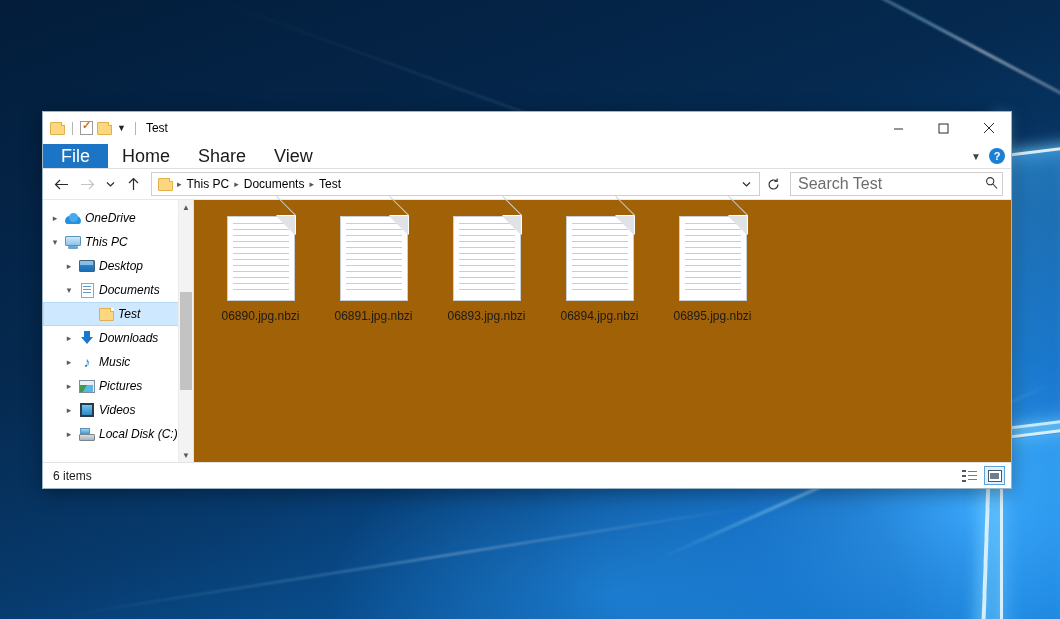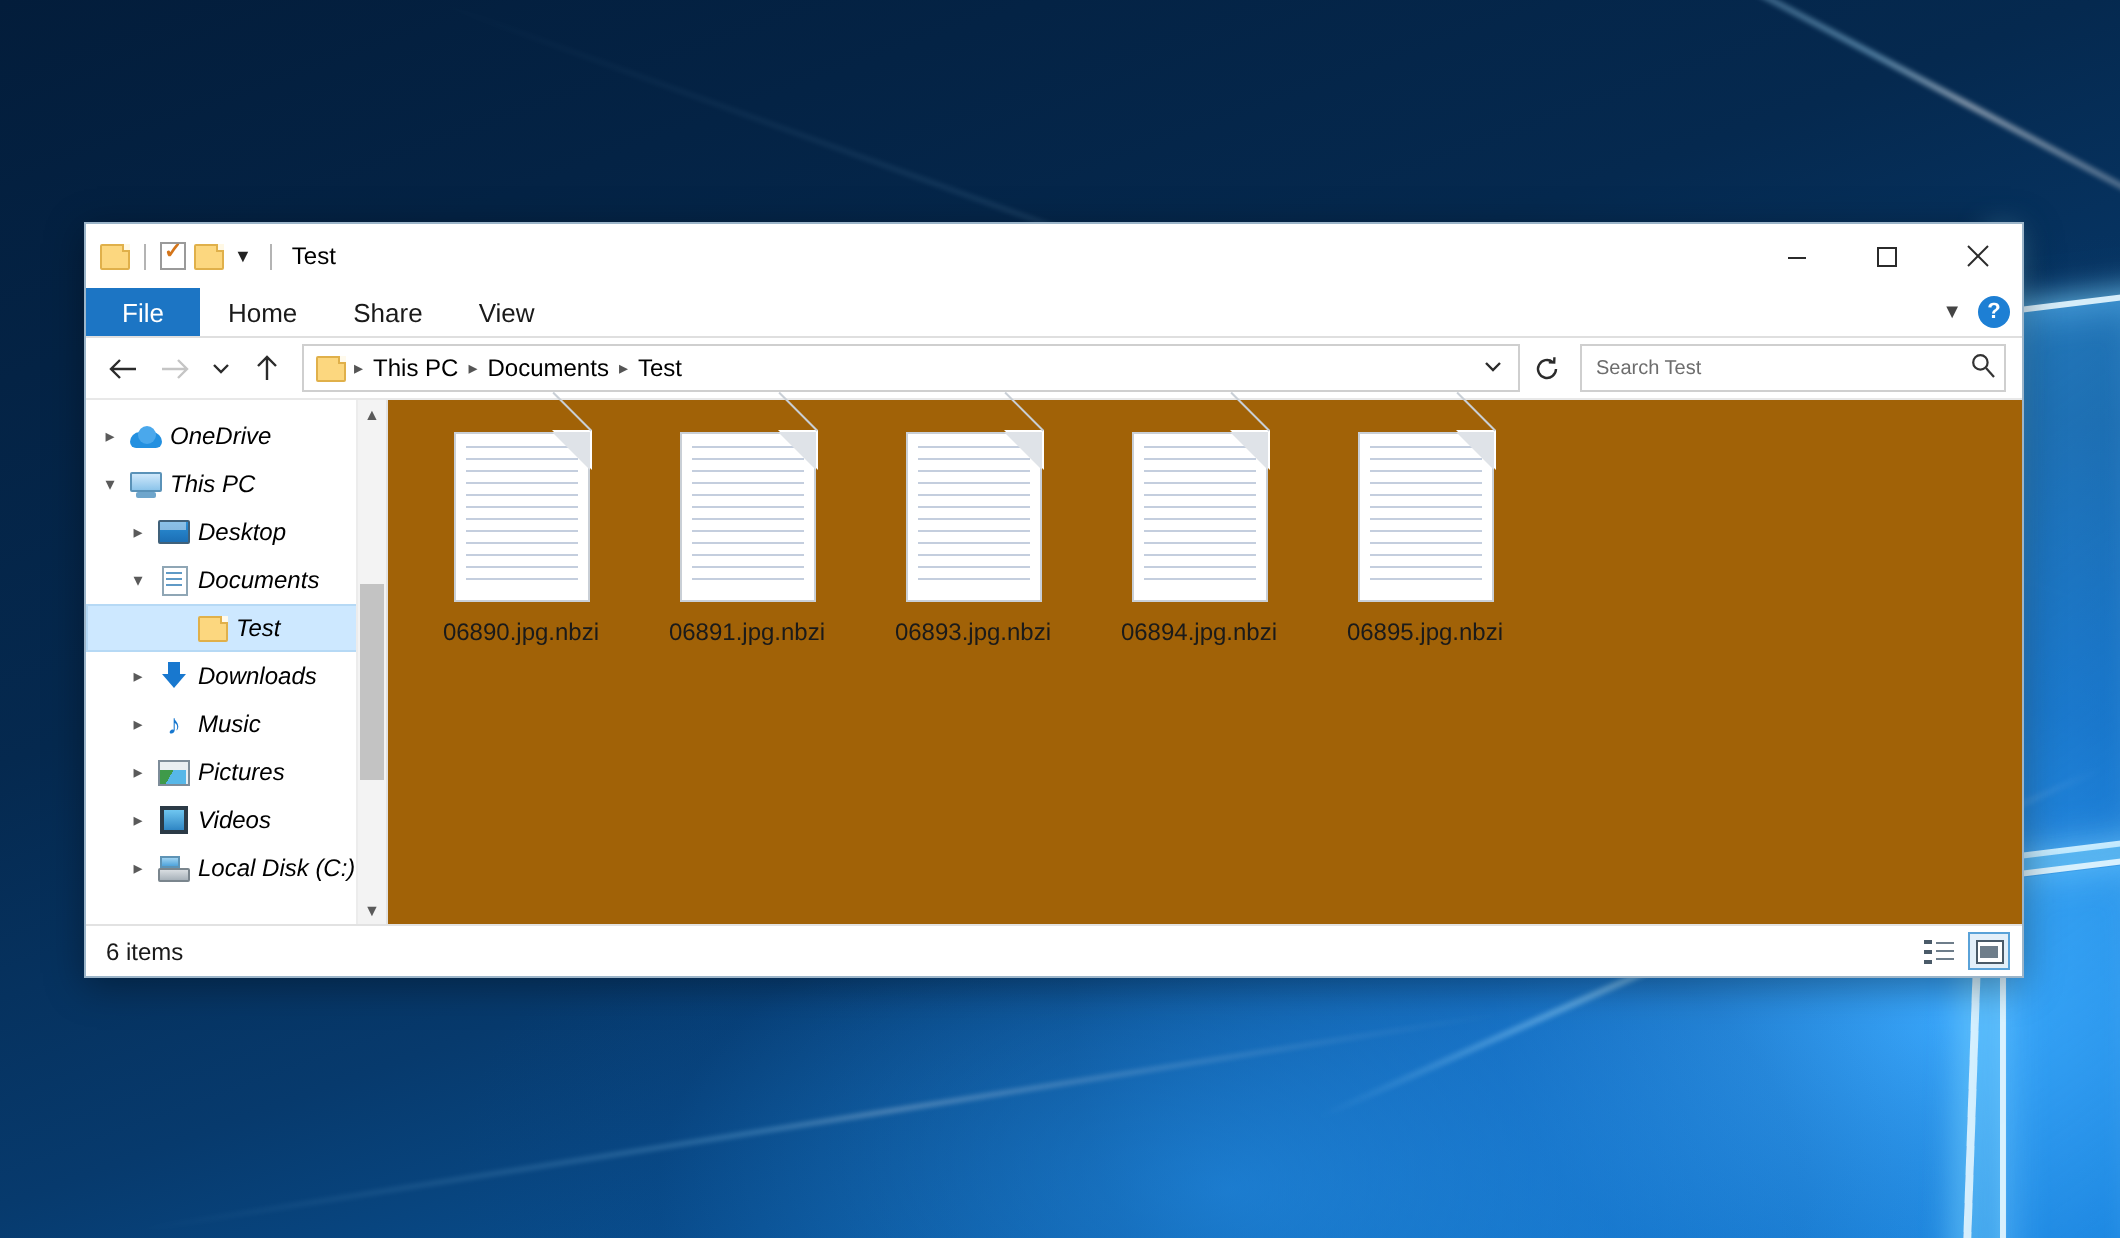--- a/index.html
+++ b/index.html
@@ -116,21 +116,21 @@
   
   .ribbon {
     height: 24px; flex: 0 0 24px;
     display: flex; align-items: stretch;
     border-bottom: 1px solid #dfdfdf;
     position: relative;
     background: #fff;
   }
   .tab {
     display: flex; align-items: center; justify-content: center;
-    padding: 0 14px; font-size: 13px; color: #1a1a1a;
+    padding: 0 14px; font-size: 18px; color: #1a1a1a;
     height: 24px; box-sizing: border-box;
   }
   .tab.file { background: #1c75c4; color: #fff; padding: 0 18px; }
   .ribbon-right { position: absolute; right: 6px; top: 0; height: 24px; display: flex; align-items: center; gap: 8px; }
   .ribbon-chev { font-size: 10px; color: #444; }
   .help-btn {
     width: 16px; height: 16px; border-radius: 50%;
     background: #1d7fd4; color: #fff;
     font-size: 11px; font-weight: bold;
     display: flex; align-items: center; justify-content: center;
@@ -161,21 +161,21 @@
   .crumb { font-size: 12px; color: #000; padding: 0 4px; white-space: nowrap; }
   .crumb-sep { color: #555; font-size: 9px; padding: 0 1px; }
   .addr-chev { color: #333; font-size: 10px; padding: 0 6px; }
   .refresh { width: 22px; height: 22px; display:flex; align-items:center; justify-content:center; color:#333; font-size: 13px; }
   .searchbox {
     width: 200px; height: 22px; flex: 0 0 200px;
     border: 1px solid #cfcfcf; background: #fff;
     display: flex; align-items: center; margin-left: 4px;
     padding: 0 4px 0 7px;
   }
-  .search-ph { flex: 1 1 auto; font-size: 10px; color: #6d6d6d; }
+  .search-ph { flex: 1 1 auto; font-size: 16px; color: #6d6d6d; }
   .search-ico { color: #333; }
 
   
   .body { flex: 1 1 auto; display: flex; min-height: 0; }
 
   .navpane {
     width: 150px; flex: 0 0 150px;
     border-right: 1px solid #e2e2e2;
     position: relative;
     overflow: hidden;

